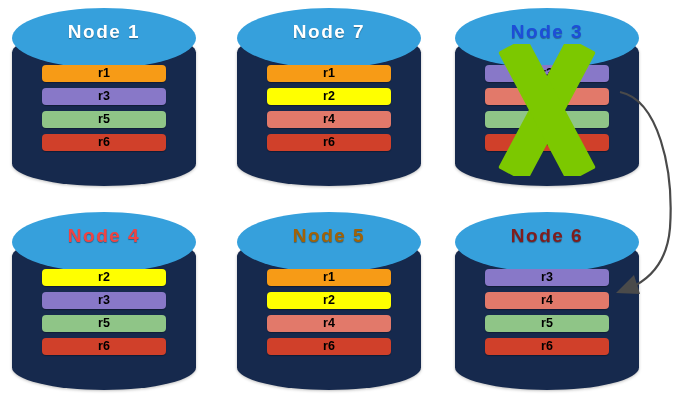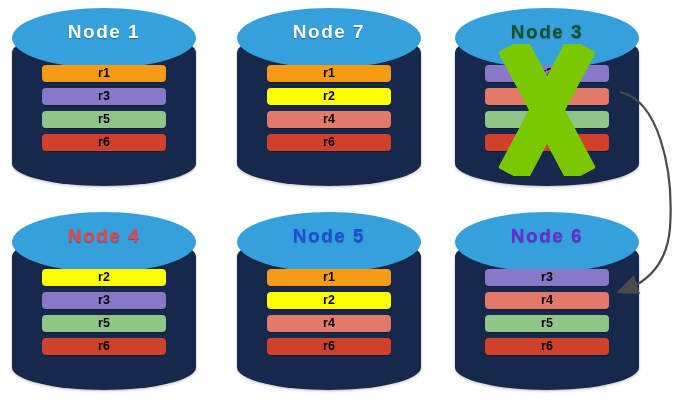--- a/index.html
+++ b/index.html
@@ -120,21 +120,21 @@
       <div class="record" style="background: rgb(247, 155, 22);">r1</div>
       <div class="record" style="background: rgb(255, 255, 0);">r2</div>
       <div class="record" style="background: rgb(226, 121, 106);">r4</div>
       <div class="record" style="background: rgb(208, 64, 42);">r6</div>
     </div>
   </div>
 
   <div class="node" style="left:455px; top:8px;">
     <div class="node-body" style="background: rgb(22, 41, 77);"></div>
     <div class="node-top" style="background: rgb(54, 160, 220);"></div>
-    <div class="node-title" style="color: #14532d;">Node 3</div>
+    <div class="node-title" style="color: #1d4ed8;">Node 3</div>
     <div class="records">
       <div class="record" style="background: rgb(136, 120, 200);">r3</div>
       <div class="record" style="background: rgb(226, 121, 106);">r4</div>
       <div class="record" style="background: rgb(143, 197, 135);">r5</div>
       <div class="record" style="background: rgb(208, 64, 42);">r6</div>
     </div>
     <svg class="fail-x" viewBox="0 0 132 132">
       <g>
         <rect x="50" y="-8" width="32" height="148" rx="2" transform="rotate(28 66 66)" fill="#7cc800"></rect>
         <rect x="50" y="-8" width="32" height="148" rx="2" transform="rotate(-28 66 66)" fill="#7cc800"></rect>
@@ -150,33 +150,33 @@
       <div class="record" style="background: rgb(255, 255, 0);">r2</div>
       <div class="record" style="background: rgb(136, 120, 200);">r3</div>
       <div class="record" style="background: rgb(143, 197, 135);">r5</div>
       <div class="record" style="background: rgb(208, 64, 42);">r6</div>
     </div>
   </div>
 
   <div class="node" style="left:237px; top:212px;">
     <div class="node-body" style="background: rgb(22, 41, 77);"></div>
     <div class="node-top" style="background: rgb(54, 160, 220);"></div>
-    <div class="node-title" style="color: #1d4ed8;">Node 5</div>
+    <div class="node-title" style="color: #a16207;">Node 5</div>
     <div class="records">
       <div class="record" style="background: rgb(247, 155, 22);">r1</div>
       <div class="record" style="background: rgb(255, 255, 0);">r2</div>
       <div class="record" style="background: rgb(226, 121, 106);">r4</div>
       <div class="record" style="background: rgb(208, 64, 42);">r6</div>
     </div>
   </div>
 
   <div class="node" style="left:455px; top:212px;">
     <div class="node-body" style="background: rgb(22, 41, 77);"></div>
     <div class="node-top" style="background: rgb(54, 160, 220);"></div>
-    <div class="node-title" style="color: #6d28d9;">Node 6</div>
+    <div class="node-title" style="color: #7f1d1d;">Node 6</div>
     <div class="records">
       <div class="record" style="background: rgb(136, 120, 200);">r3</div>
       <div class="record" style="background: rgb(226, 121, 106);">r4</div>
       <div class="record" style="background: rgb(143, 197, 135);">r5</div>
       <div class="record" style="background: rgb(208, 64, 42);">r6</div>
     </div>
   </div>
 
   <svg class="flow-arrow" viewBox="0 0 76 230">
     <path d="M 20 14 C 58 22, 74 90, 70 150 C 67 185, 48 202, 30 210" fill="none" stroke="#4a4a4a" stroke-width="2.2"></path>

